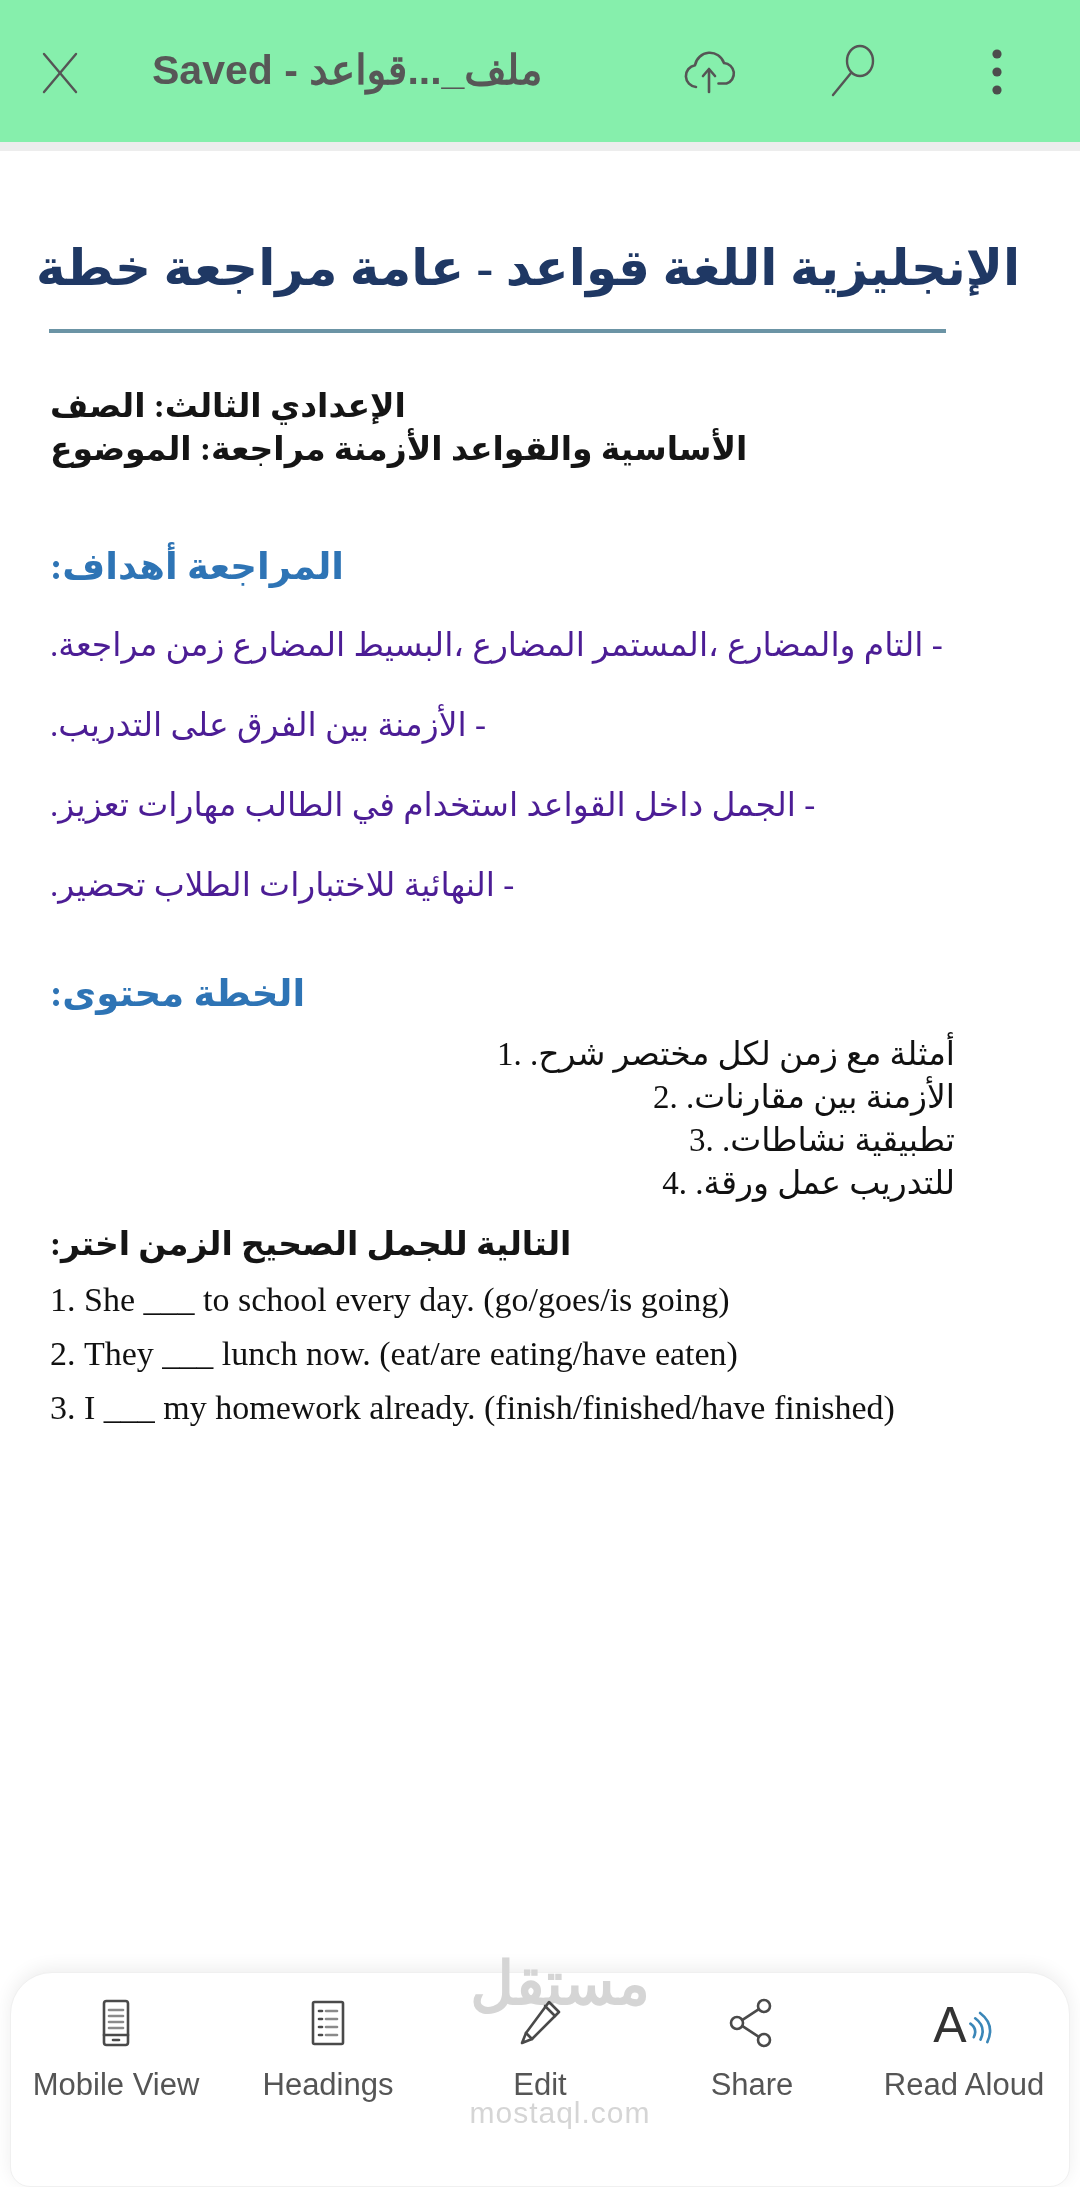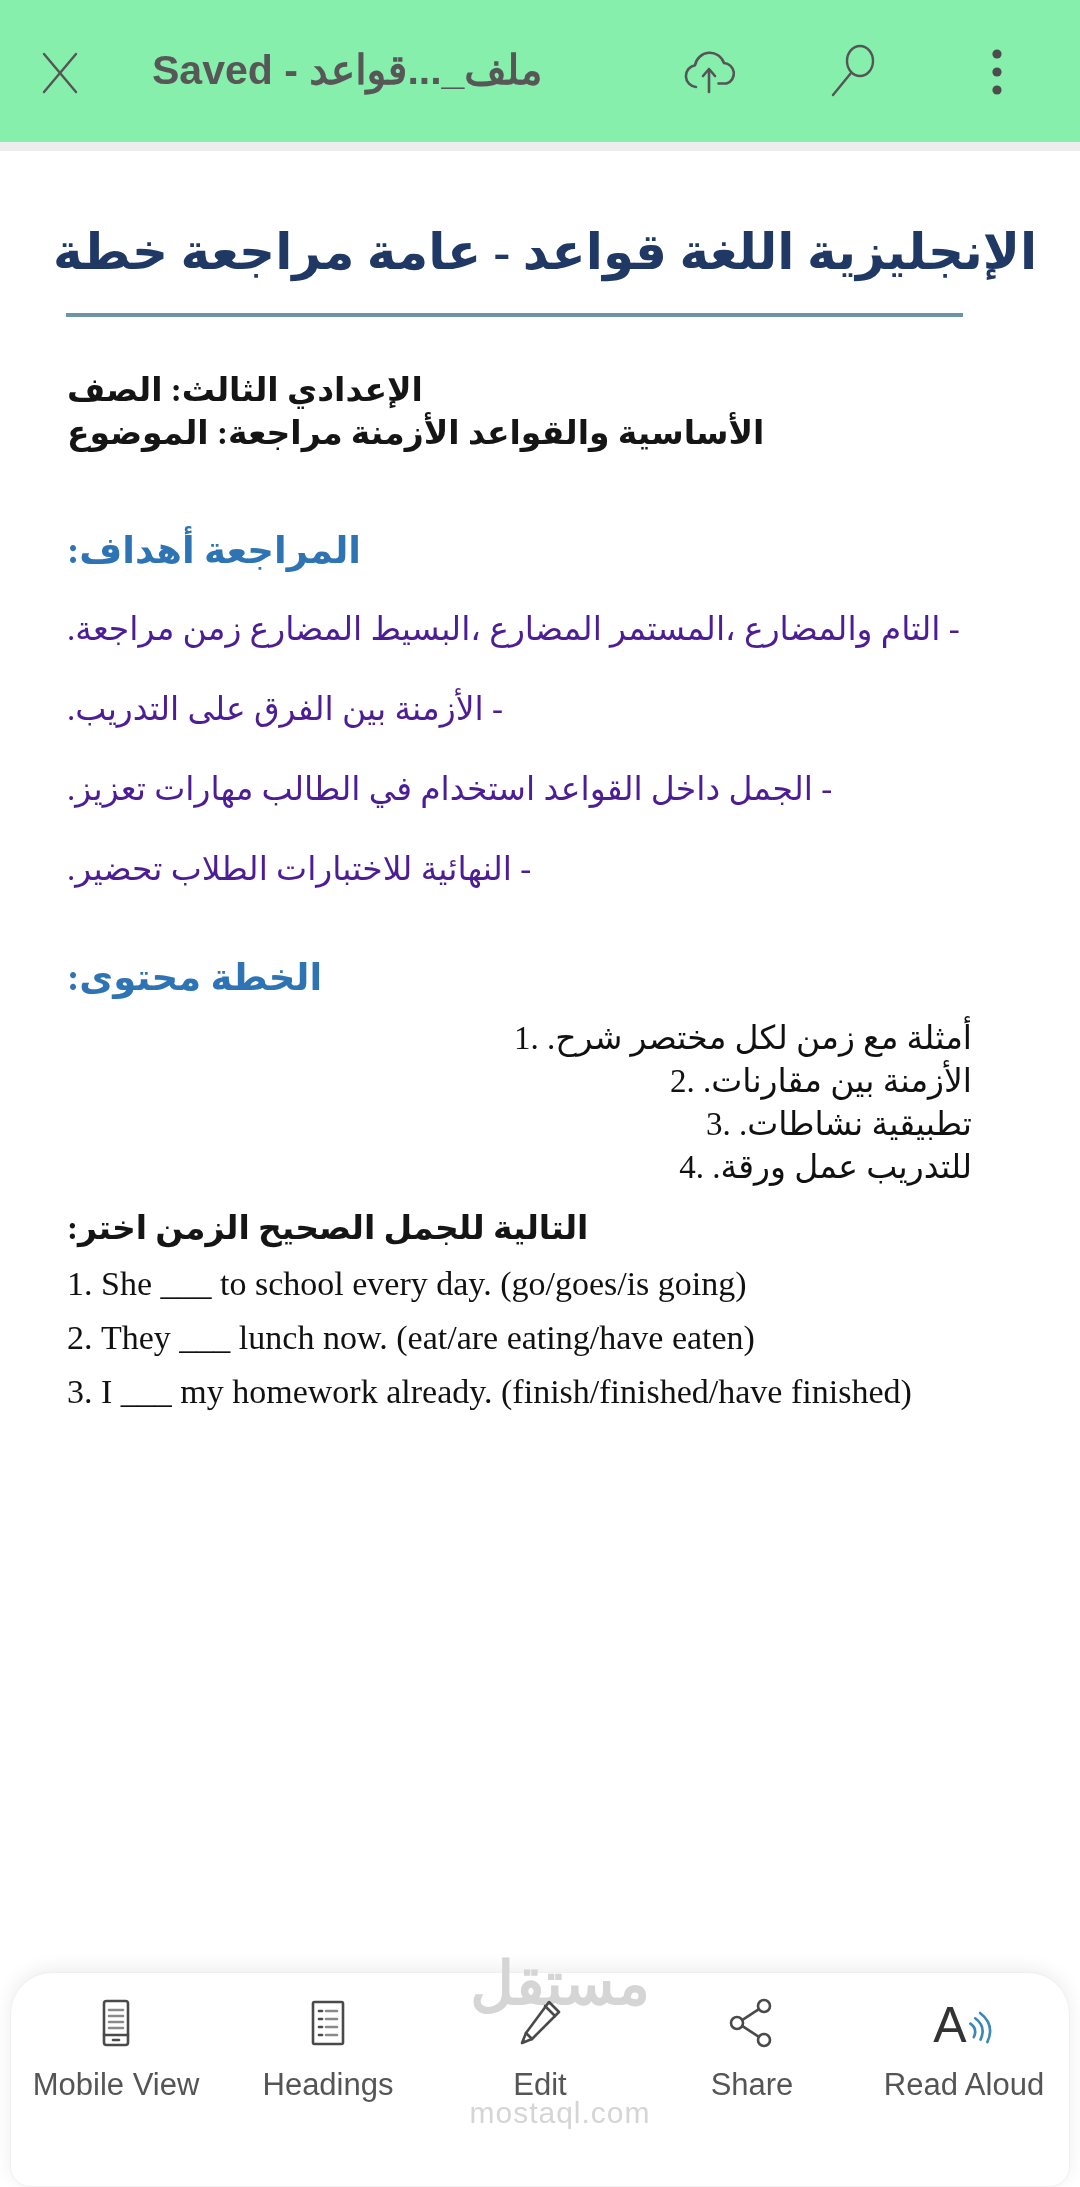--- a/index.html
+++ b/index.html
@@ -13,21 +13,21 @@
   .close-btn{position:absolute;left:36px;top:48px;width:48px;height:48px;cursor:pointer;}
   .appbar-title{
     position:absolute;left:152px;top:46px;width:470px;height:56px;
     font-size:41px;font-weight:600;color:#575757;white-space:nowrap;overflow:hidden;
   }
   .icon-btn{position:absolute;top:40px;width:66px;height:66px;}
   .icon-upload{left:676px;}
   .icon-search{left:820px;}
   .icon-menu{left:972px;top:44px;width:50px;height:60px;}
   
-  .doc{position:absolute;top:151px;left:0;width:955px;padding-left:17px;}
+  .doc{position:absolute;top:167px;left:0;width:955px;}
   .doc-title{
     margin:64px 10px 0 36px;font-family:"Liberation Serif","DejaVu Sans",serif;
     font-size:50px;font-weight:700;color:#1f3864;white-space:nowrap;line-height:74px;
     direction:ltr;text-align:left;
   }
   .doc-rule{margin:24px 9px 0 49px;height:4px;background:#6b94a5;}
   .meta-block{margin:52px 0 0 50px;}
   .meta-line{
     font-family:"Liberation Serif","DejaVu Sans",serif;font-size:33px;font-weight:700;
     color:#151515;line-height:43px;direction:ltr;text-align:left;

